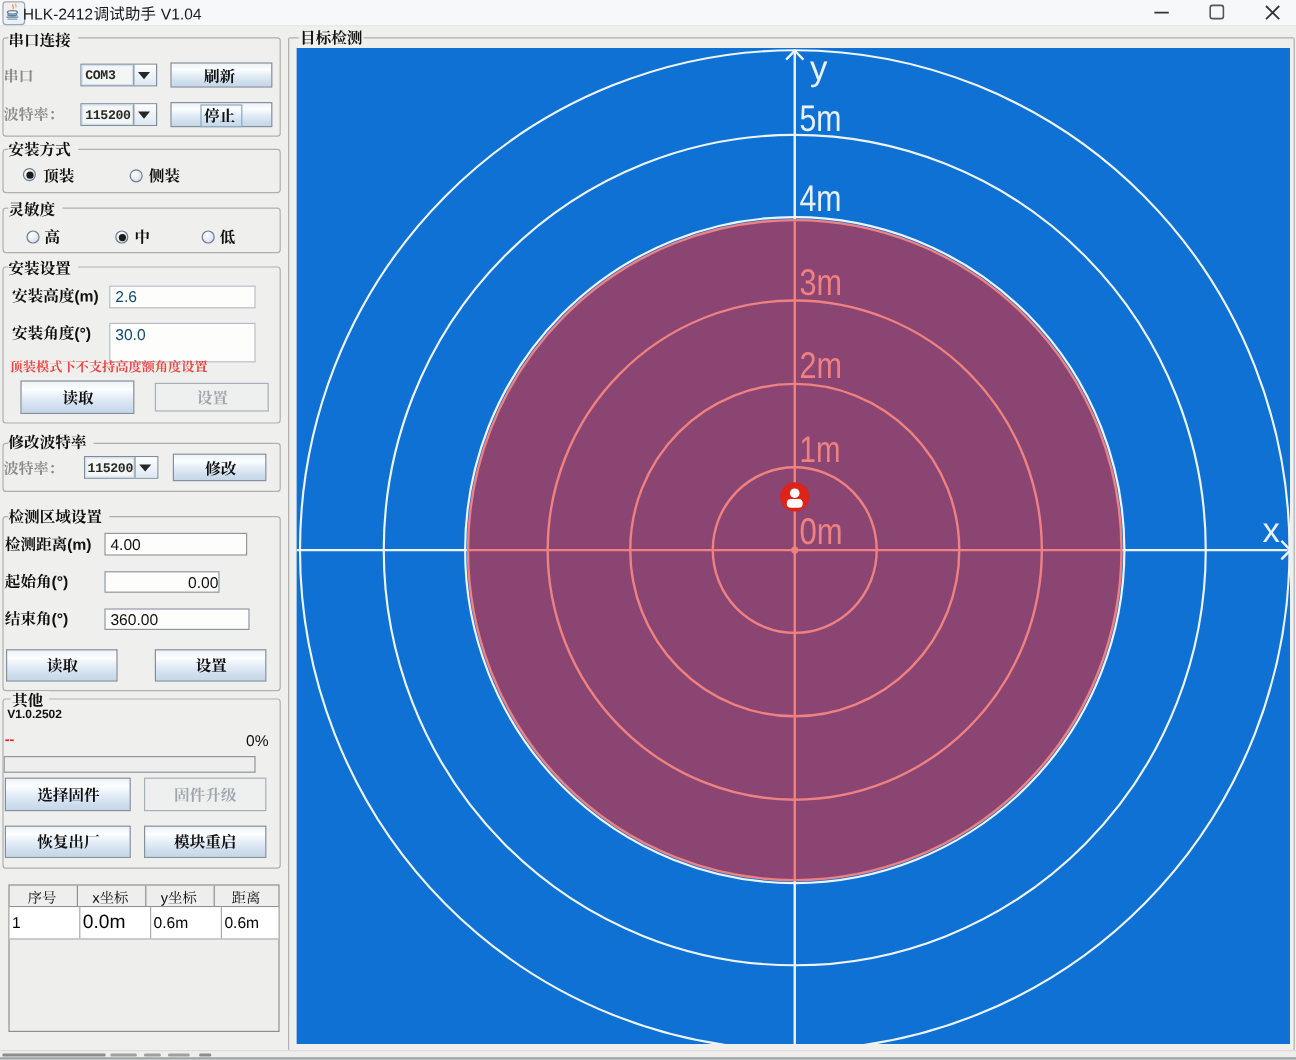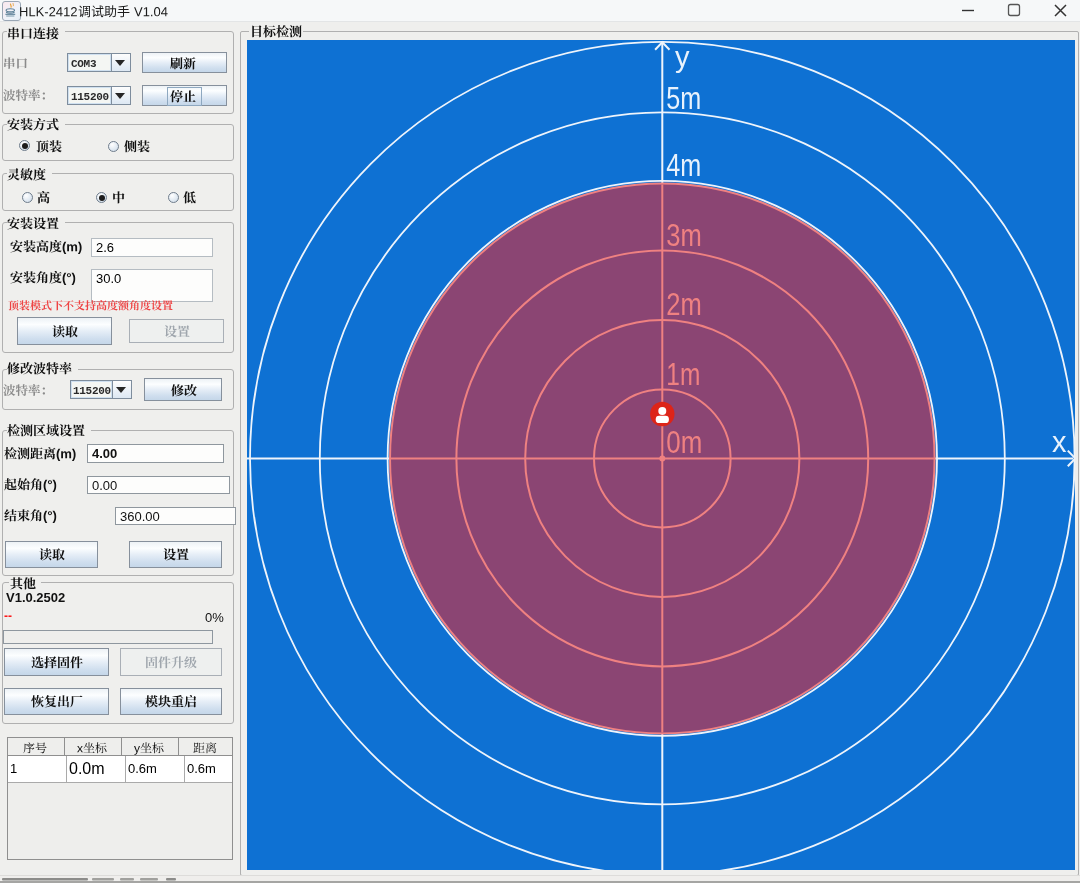--- a/index.html
+++ b/index.html
@@ -14,21 +14,21 @@
   .btndis{background:#eef0ef;border:1px solid #a9afb6;box-sizing:border-box;}
   .combo{background:#f4f6f3;border:1.5px solid #7e8d9d;box-sizing:border-box;display:flex;}
   .combo .txt{flex:1;border:1px solid #cfe0f0;font-family:"Liberation Mono",monospace;
       font-weight:bold;font-size:11px;color:#2a2a2a;padding:3px 4px 0 2px;letter-spacing:-0.3px;overflow:hidden;}
   .combo .arr{width:18px;border-left:1.5px solid #7e8d9d;
       background:linear-gradient(180deg,#fdfdfd,#dde8f3);position:relative;}
   .combo .arr:after{content:"";position:absolute;left:3px;top:6px;border:5.5px solid transparent;
       border-top:6px solid #262626;}
   .tf{background:#fdfdfc;border:1px solid #8f979e;box-sizing:border-box;
       font-size:13px;color:#111;padding:1px 0 0 4px;}
-  .tfdis{color:#000000;border-color:#b5bcc2;}
+  .tfdis{color:#0c4a6e;border-color:#b5bcc2;}
   .radio{width:11px;height:11px;border-radius:50%;background:radial-gradient(circle at 35% 30%,#ffffff,#dfe8f1 60%,#c7d4e2);
       border:1px solid #6f7d8c;box-sizing:border-box;}
   .radio.sel:after{content:"";display:block;width:6px;height:6px;border-radius:50%;background:#1b1b1b;margin:1.5px 0 0 1.5px;}
 </style>
 </head>
 <body>
 <div class="abs" id="titlebar"></div>
 <div class="abs" style="left:2px;top:1px;width:17px;height:18px;border:1px solid #9aa7b5;border-radius:3px;background:linear-gradient(135deg,#fbe8ee,#eef3fa 60%,#e6edf5);">
   <svg width="15" height="16" viewBox="0 0 15 16">
     <path d="M7.8 1.6 C6.4 2.8 9.4 3.6 7.8 5.6" stroke="#e8a33d" stroke-width="1.2" fill="none"></path>
@@ -88,27 +88,27 @@
 <div class="abs tf tfdis" style="left:91px;top:269px;width:122px;height:33px;">30.0</div>
 <div class="abs btn" style="left:17px;top:317px;width:95px;height:28px;"></div>
 <div class="abs btndis" style="left:129px;top:319px;width:95px;height:24px;"></div>
 
 <div class="abs combo" style="left:70px;top:380px;width:62px;height:19px;">
     <div class="txt" style="padding-left:1px;">115200</div>
     <div class="arr"></div>
   </div>
 <div class="abs btn" style="left:144px;top:378px;width:78px;height:23px;"></div>
 
-<div class="abs tf" style="left:87px;top:444px;width:137px;height:19px;font-weight:bold;">4.00</div>
-<div class="abs tf" style="left:87px;top:476px;width:143px;height:18px;">0.00</div>
-<div class="abs tf" style="left:87px;top:507px;width:121px;height:18px;margin-left:28px;">360.00</div>
+<div class="abs tf" style="left:87px;top:444px;width:119px;height:19px;">4.00</div>
+<div class="abs tf" style="left:87px;top:476px;width:96px;height:18px;text-align:right;">0.00</div>
+<div class="abs tf" style="left:87px;top:507px;width:121px;height:18px;">360.00</div>
 <div class="abs btn" style="left:5px;top:541px;width:93px;height:27px;"></div>
 <div class="abs btn" style="left:129px;top:541px;width:93px;height:27px;"></div>
 
-<div class="abs" style="left:6px;top:590px;font-size:13px;font-weight:bold;color:#111;">V1.0.2502</div>
+<div class="abs" style="left:6px;top:590px;font-size:10px;font-weight:bold;color:#111;">V1.0.2502</div>
 <div class="abs" style="left:4px;top:609px;font-size:12px;font-weight:bold;color:#fb1a1a;">--</div>
 <div class="abs" style="left:205px;top:610px;font-size:13px;color:#111;">0%</div>
 <div class="abs" style="left:3px;top:630px;width:210px;height:14px;background:#eeeeec;border:1px solid #8e979f;box-sizing:border-box;"></div>
 <div class="abs btn" style="left:4px;top:648px;width:105px;height:28px;"></div>
 <div class="abs btndis" style="left:120px;top:648px;width:102px;height:28px;"></div>
 <div class="abs btn" style="left:4px;top:688px;width:105px;height:27px;"></div>
 <div class="abs btn" style="left:120px;top:688px;width:102px;height:27px;"></div>
 
 <div class="abs" style="left:7px;top:737px;width:226px;height:123px;border:1px solid #8f8f8f;box-sizing:border-box;background:#eeeeec;">
   <div style="display:flex;height:17px;border-bottom:1px solid #8f8f8f;">

